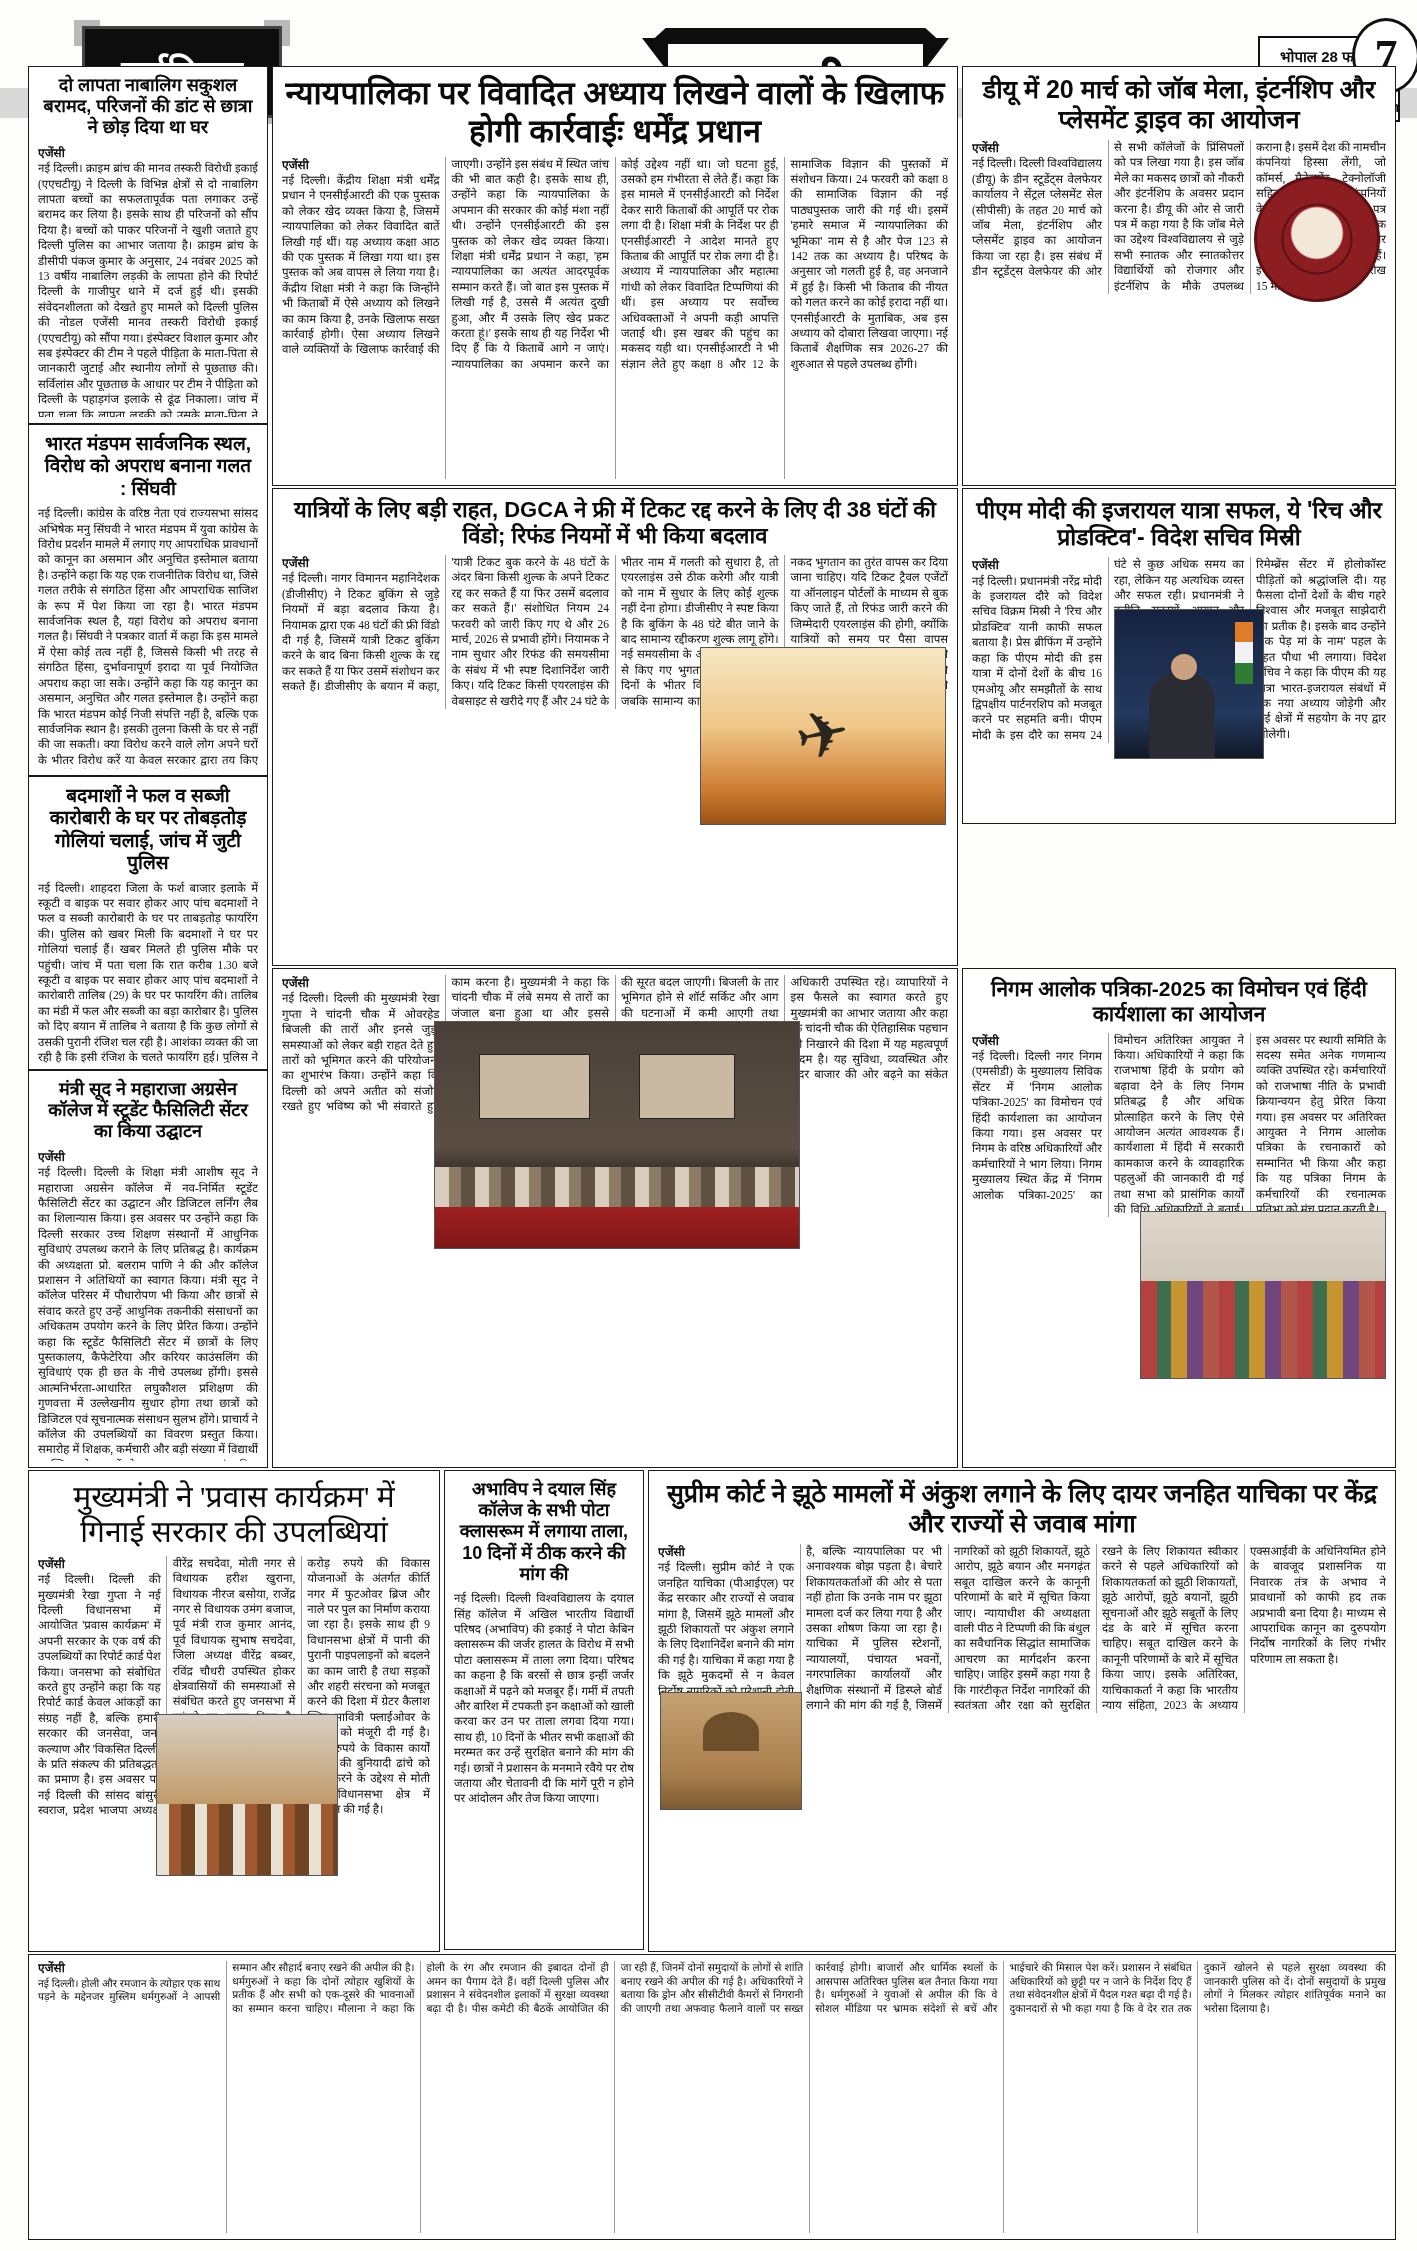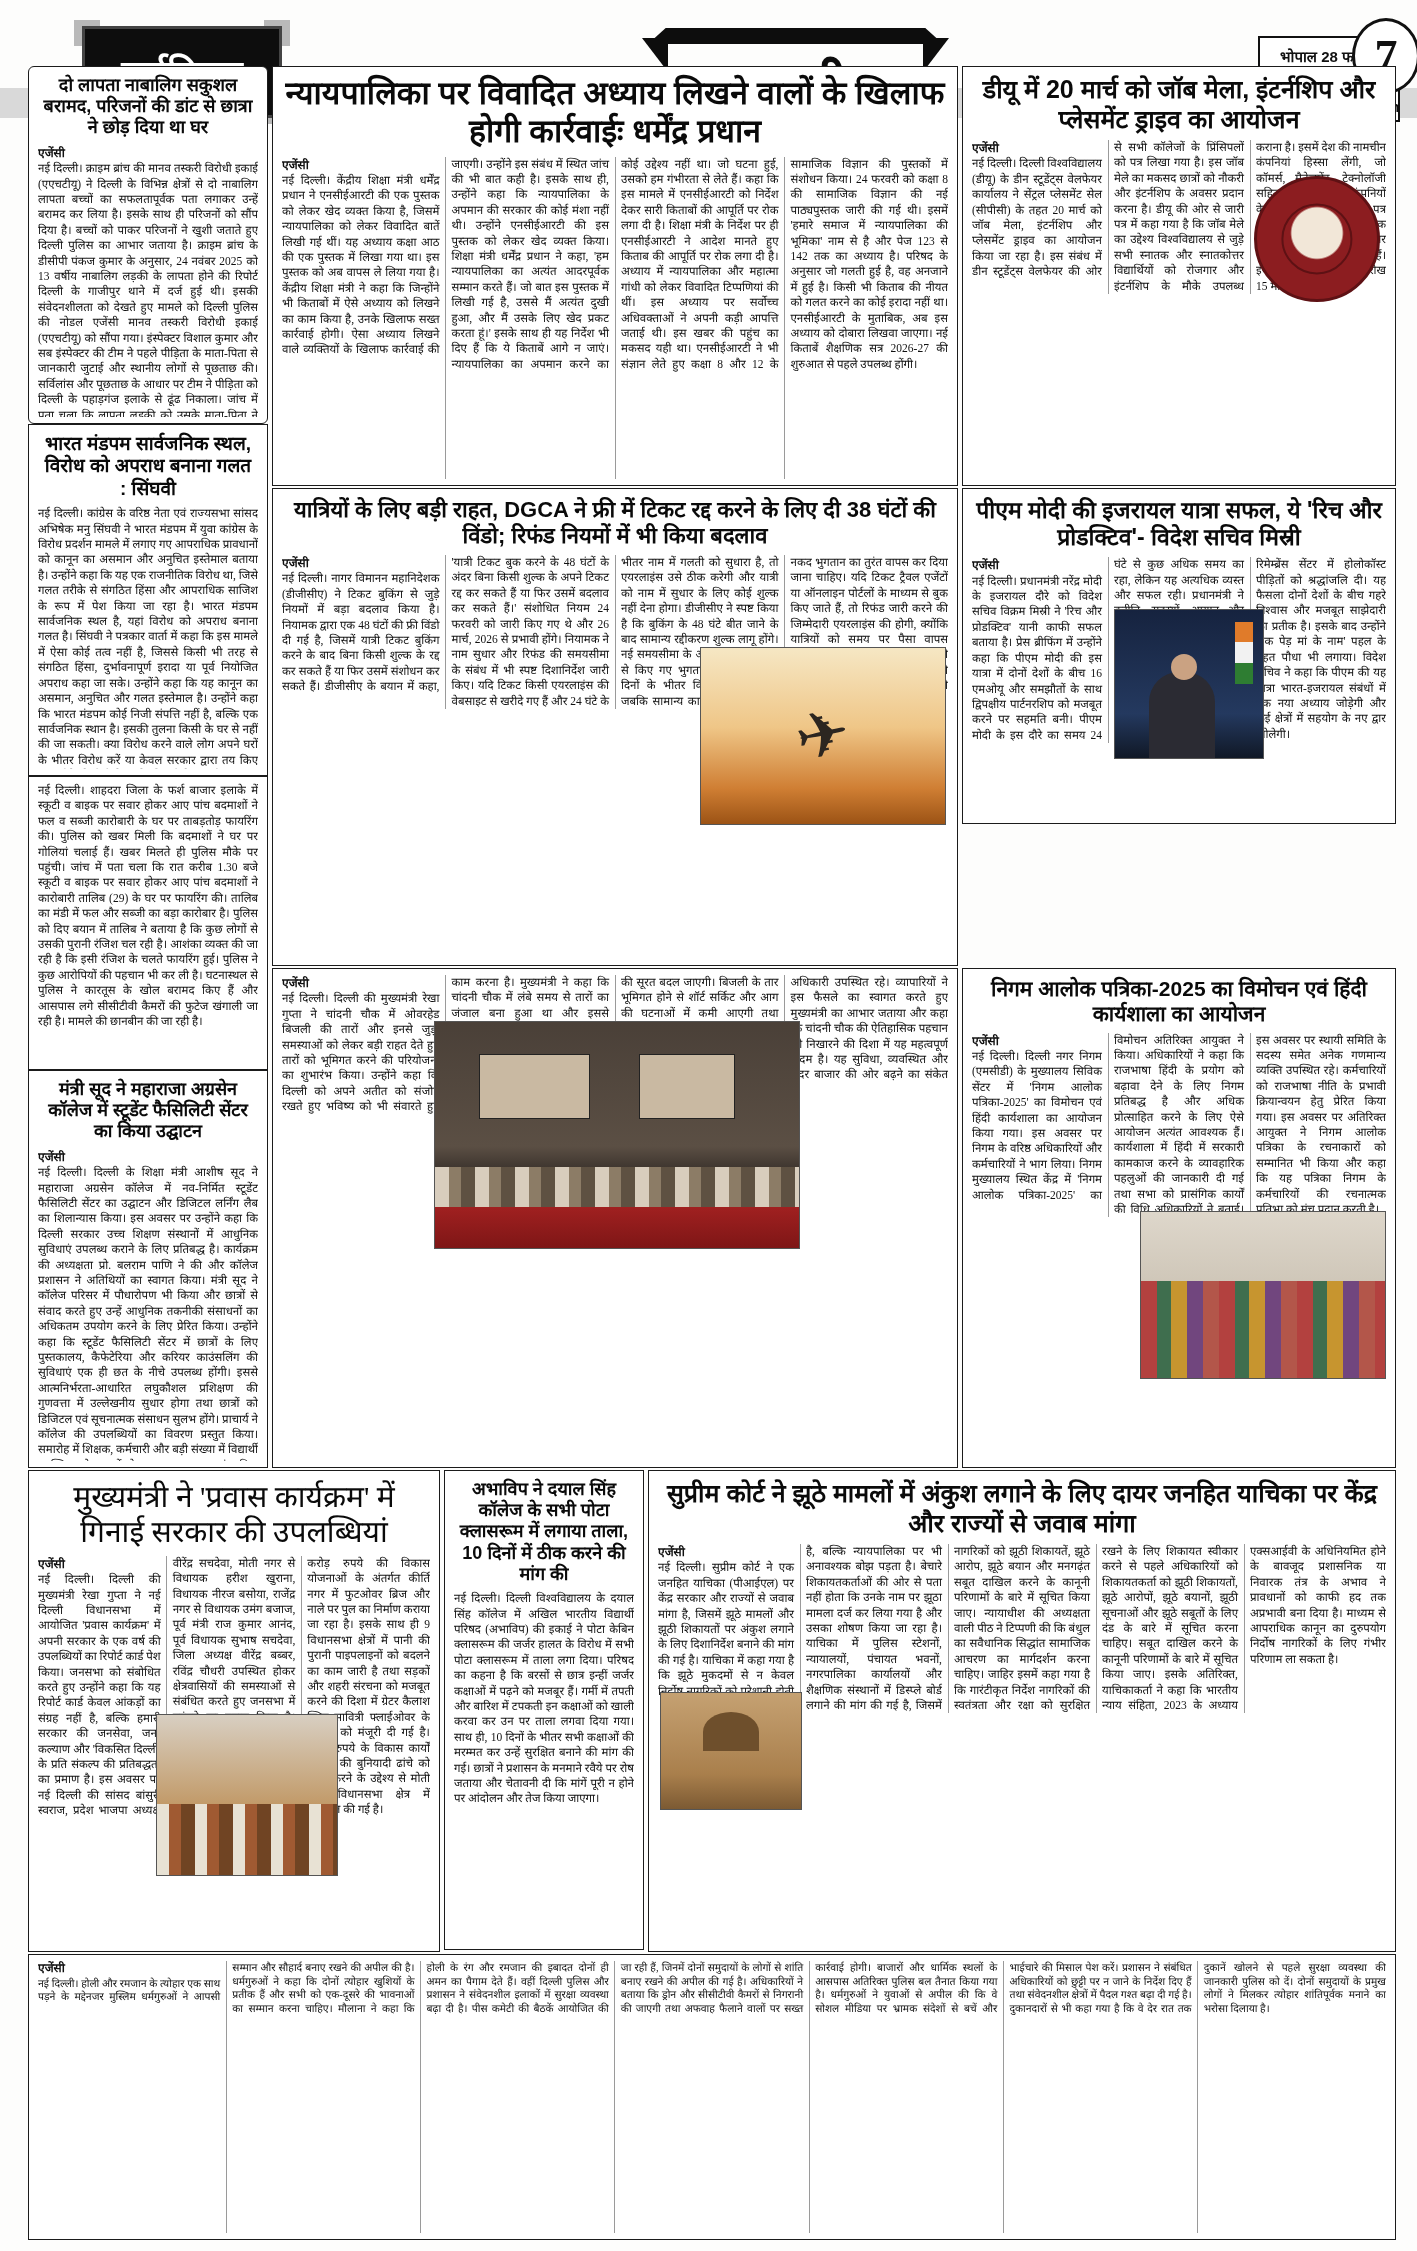--- a/index.html
+++ b/index.html
@@ -88,21 +88,21 @@
     <div class="section-wingR"></div>
     <div class="section-title"><span class="section-arrows">▶▶</span><span>राष्ट्रीय</span></div>
   </div>
 
   <div class="datebox">
     <div class="row1">भोपाल 28 फरवरी 2026</div>
     <div class="row2">www.purnviram.com</div>
   </div>
   <div class="pagenum">7</div>
 
-  <div class="art" style="left:28px;top:66px;width:240px;height:358px;border-radius:6px;">
+  <div class="art" style="left:28px;top:66px;width:240px;height:358px;">
     <div class="hl" style="font-size:18px;">दो लापता नाबालिग सकुशल बरामद, परिजनों की डांट से छात्रा ने छोड़ दिया था घर</div>
     <div class="flow">
       <span class="agency">एजेंसी</span><br>
       <span class="dateline">नई दिल्ली।</span>
       <span>क्राइम ब्रांच की मानव तस्करी विरोधी इकाई (एएचटीयू) ने दिल्ली के विभिन्न क्षेत्रों से दो नाबालिग लापता बच्चों का सफलतापूर्वक पता लगाकर उन्हें बरामद कर लिया है। इसके साथ ही परिजनों को सौंप दिया है। बच्चों को पाकर परिजनों ने खुशी जताते हुए दिल्ली पुलिस का आभार जताया है। क्राइम ब्रांच के डीसीपी पंकज कुमार के अनुसार, 24 नवंबर 2025 को 13 वर्षीय नाबालिग लड़की के लापता होने की रिपोर्ट दिल्ली के गाजीपुर थाने में दर्ज हुई थी। इसकी संवेदनशीलता को देखते हुए मामले को दिल्ली पुलिस की नोडल एजेंसी मानव तस्करी विरोधी इकाई (एएचटीयू) को सौंपा गया। इंस्पेक्टर विशाल कुमार और सब इंस्पेक्टर की टीम ने पहले पीड़िता के माता-पिता से जानकारी जुटाई और स्थानीय लोगों से पूछताछ की। सर्विलांस और पूछताछ के आधार पर टीम ने पीड़िता को दिल्ली के पहाड़गंज इलाके से ढूंढ निकाला। जांच में पता चला कि लापता लड़की को उसके माता-पिता ने डांटा था, क्योंकि वह अधिकांश समय सोशल मीडिया साइटों पर बिताती थी। इसके बाद वह गुस्से में आकर घर से चली गई थी। इसी तरह दूसरे मामले में 16 वर्षीय नाबालिग लड़के के लापता होने की रिपोर्ट 24 फरवरी को रानहोला पुलिस थाने में दर्ज हुई थी।</span>
     </div>
   </div>
 
   <div class="art" style="left:272px;top:66px;width:686px;height:420px;">
     <div class="hl" style="font-size:32px;">न्यायपालिका पर विवादित अध्याय लिखने वालों के खिलाफ होगी कार्रवाईः धर्मेंद्र प्रधान</div>
@@ -127,20 +127,21 @@
 
   <div class="art" style="left:28px;top:424px;width:240px;height:352px;">
     <div class="hl" style="font-size:19px;">भारत मंडपम सार्वजनिक स्थल, विरोध को अपराध बनाना गलत : सिंघवी</div>
     <div class="flow">
       <span class="dateline">नई दिल्ली।</span>
       <span>कांग्रेस के वरिष्ठ नेता एवं राज्यसभा सांसद अभिषेक मनु सिंघवी ने भारत मंडपम में युवा कांग्रेस के विरोध प्रदर्शन मामले में लगाए गए आपराधिक प्रावधानों को कानून का असमान और अनुचित इस्तेमाल बताया है। उन्होंने कहा कि यह एक राजनीतिक विरोध था, जिसे गलत तरीके से संगठित हिंसा और आपराधिक साजिश के रूप में पेश किया जा रहा है। भारत मंडपम सार्वजनिक स्थल है, यहां विरोध को अपराध बनाना गलत है। सिंघवी ने पत्रकार वार्ता में कहा कि इस मामले में ऐसा कोई तत्व नहीं है, जिससे किसी भी तरह से संगठित हिंसा, दुर्भावनापूर्ण इरादा या पूर्व नियोजित अपराध कहा जा सके। उन्होंने कहा कि यह कानून का असमान, अनुचित और गलत इस्तेमाल है। उन्होंने कहा कि भारत मंडपम कोई निजी संपत्ति नहीं है, बल्कि एक सार्वजनिक स्थान है। इसकी तुलना किसी के घर से नहीं की जा सकती। क्या विरोध करने वाले लोग अपने घरों के भीतर विरोध करें या केवल सरकार द्वारा तय किए गए तरीके से ही विरोध करें। सिंघवी ने कहा कि सरकार से जबाब मांगना अपराध या आतंकवाद नहीं होता। विरोध के तरीके अलग-अलग हो सकते हैं। विरोध के दौरान सड़क पर उतरना अलग-अलग मत का विषय हो सकता है, लेकिन इसे आपराधिक कानून का उल्लंघन नहीं कहा जा सकता।</span>
     </div>
   </div>
 
   <div class="art" style="left:28px;top:776px;width:240px;height:294px;">
+    <div class="hl" style="font-size:19px;">बदमाशों ने फल व सब्जी कारोबारी के घर पर तोबड़तोड़ गोलियां चलाई, जांच में जुटी पुलिस</div>
     <div class="flow">
       <span class="dateline">नई दिल्ली।</span>
       <span>शाहदरा जिला के फर्श बाजार इलाके में स्कूटी व बाइक पर सवार होकर आए पांच बदमाशों ने फल व सब्जी कारोबारी के घर पर ताबड़तोड़ फायरिंग की। पुलिस को खबर मिली कि बदमाशों ने घर पर गोलियां चलाई हैं। खबर मिलते ही पुलिस मौके पर पहुंची। जांच में पता चला कि रात करीब 1.30 बजे स्कूटी व बाइक पर सवार होकर आए पांच बदमाशों ने कारोबारी तालिब (29) के घर पर फायरिंग की। तालिब का मंडी में फल और सब्जी का बड़ा कारोबार है। पुलिस को दिए बयान में तालिब ने बताया है कि कुछ लोगों से उसकी पुरानी रंजिश चल रही है। आशंका व्यक्त की जा रही है कि इसी रंजिश के चलते फायरिंग हुई। पुलिस ने कुछ आरोपियों की पहचान भी कर ली है। घटनास्थल से पुलिस ने कारतूस के खोल बरामद किए हैं और आसपास लगे सीसीटीवी कैमरों की फुटेज खंगाली जा रही है। मामले की छानबीन की जा रही है।</span>
     </div>
   </div>
 
   <div class="art" style="left:28px;top:1070px;width:240px;height:398px;">
     <div class="hl" style="font-size:18px;">मंत्री सूद ने महाराजा अग्रसेन कॉलेज में स्टूडेंट फैसिलिटी सेंटर का किया उद्घाटन</div>
     <div class="flow">
       <span class="agency">एजेंसी</span><br>

